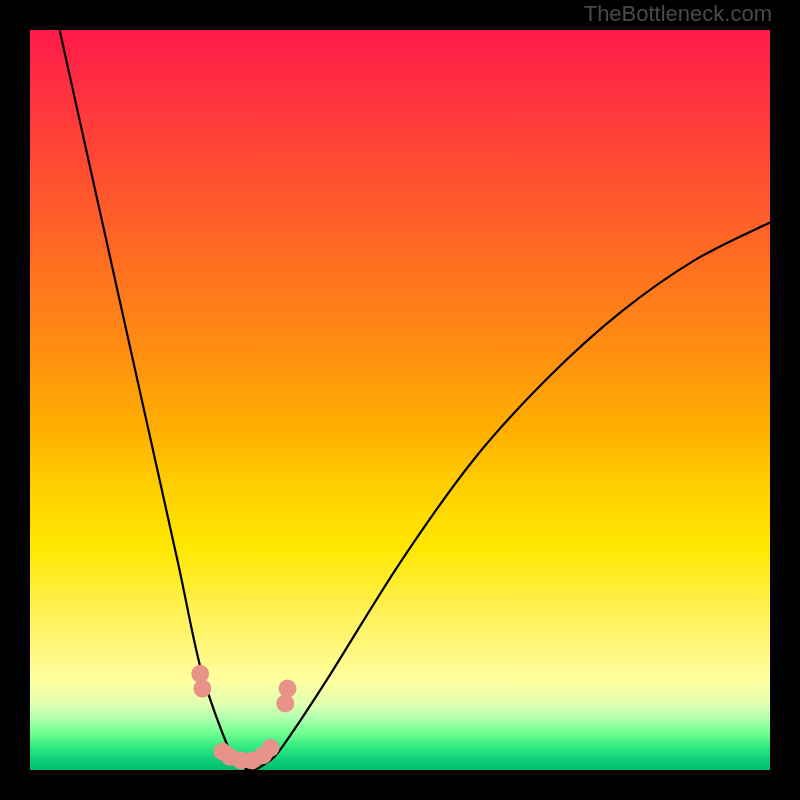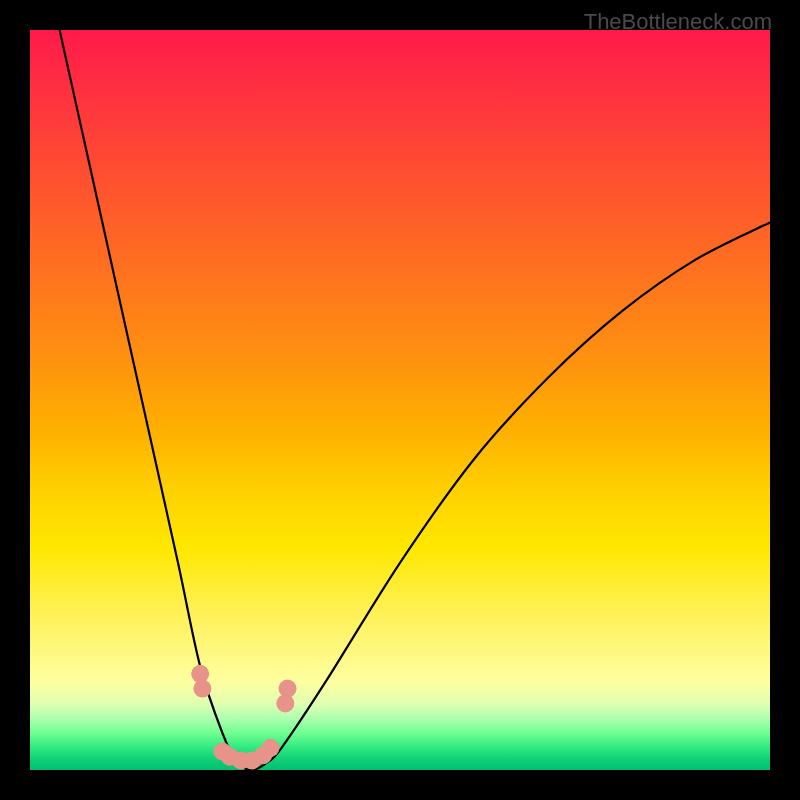--- a/index.html
+++ b/index.html
@@ -32,21 +32,21 @@
       #e0ffb0 91%,
       #b0ffb0 93%,
       #70ff90 95%,
       #30e880 97%,
       #10d078 98.5%,
       #00c070 100%
     );
   }
   .watermark {
     position: absolute;
-    top: 9px;
+    top: 1px;
     right: 28px;
     color: #4a4a4a;
     font-size: 22px;
     font-weight: 500;
     z-index: 10;
   }
   svg.curves {
     position: absolute;
     left: 30px;
     top: 30px;

